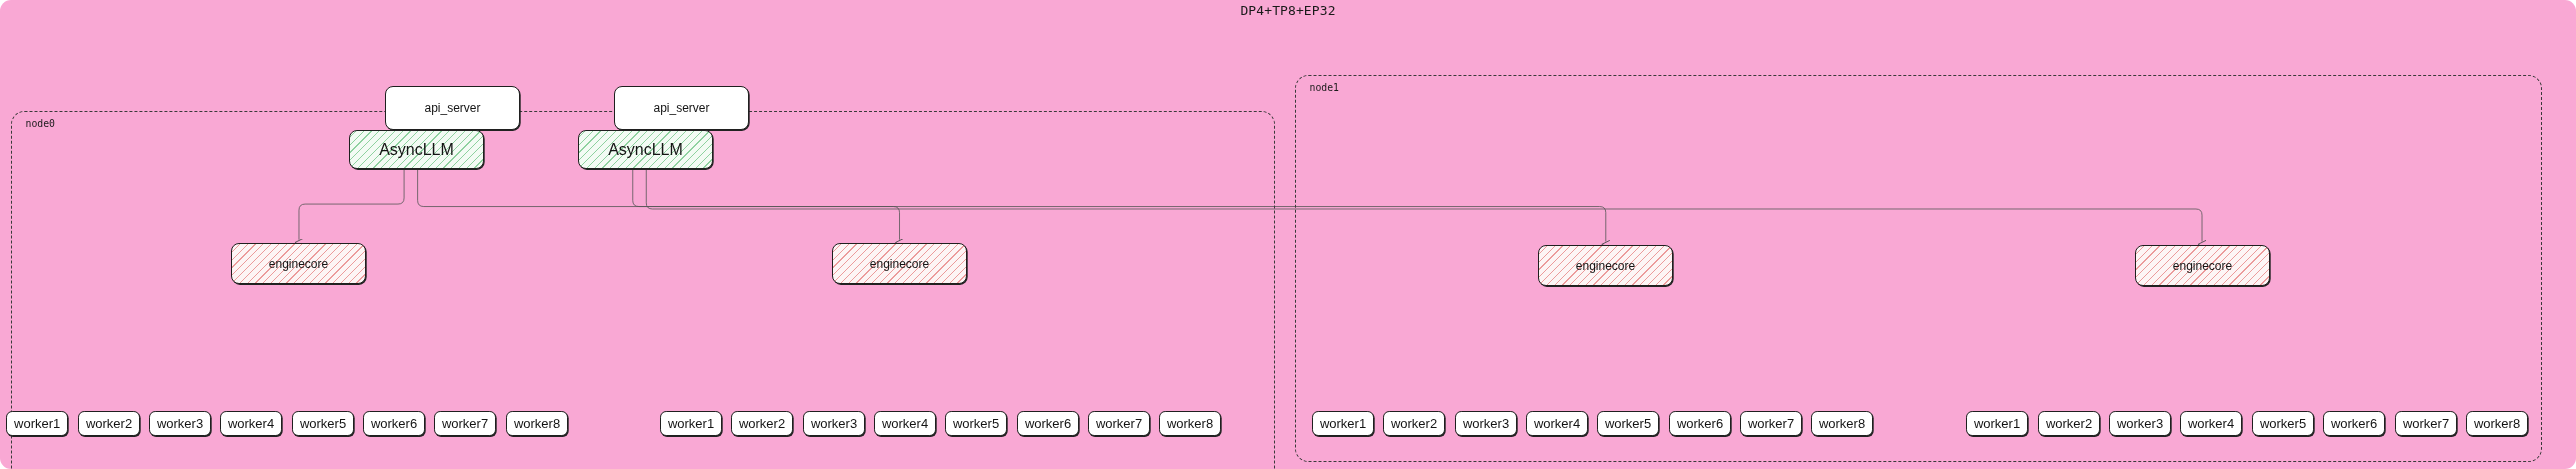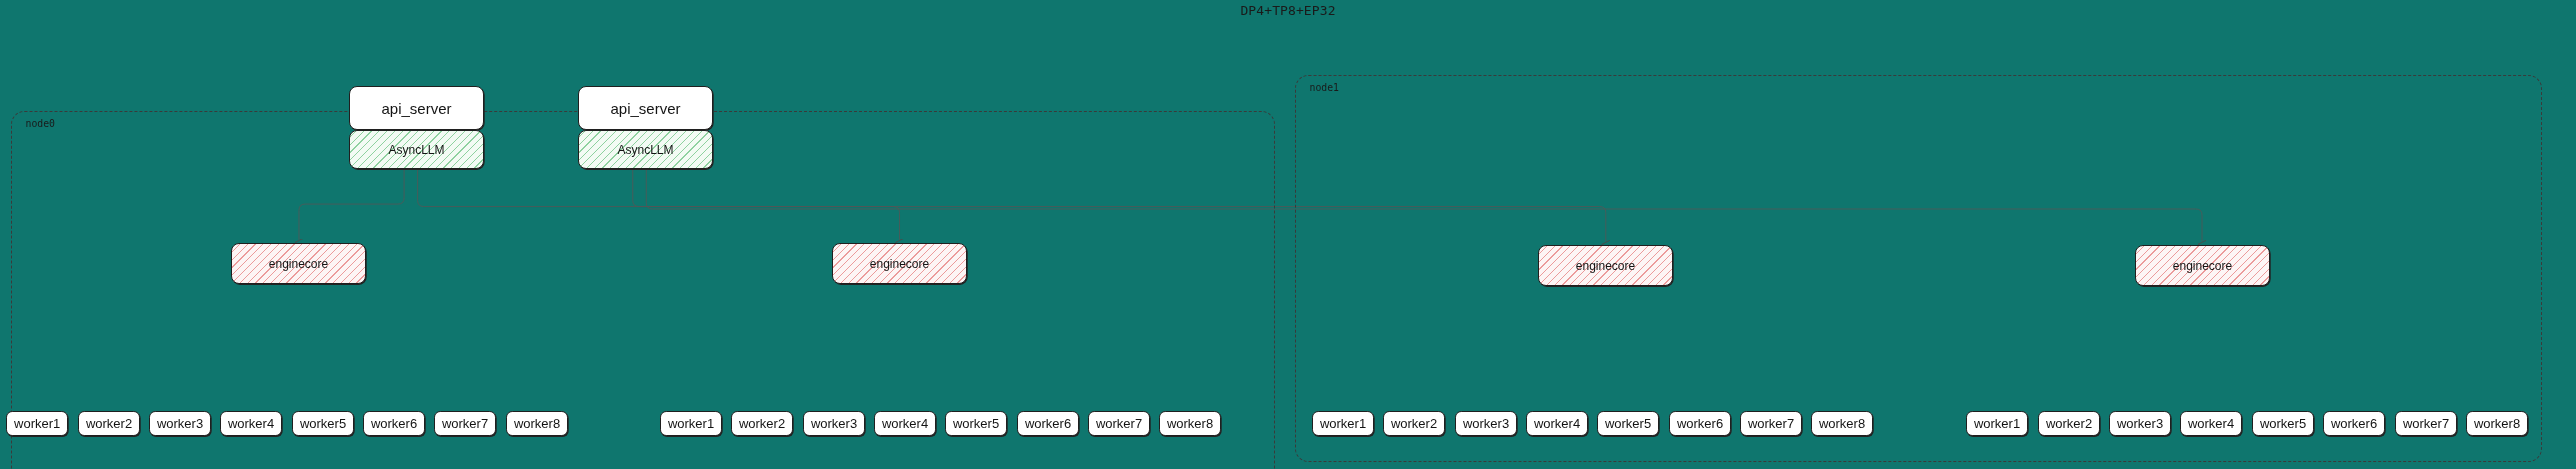--- a/index.html
+++ b/index.html
@@ -7,22 +7,23 @@
     padding: 0;
     background: #ffffff;
   }
   body {
     font-family: "DejaVu Sans", sans-serif;
   }
   #canvas {
     position: relative;
     width: 2576px;
     height: 469px;
-    background: #0f766e;
+    background: #f9a8d4;
     overflow: hidden;
+    border-radius: 11px;
   }
   #edges-layer {
     position: absolute;
     left: 0;
     top: 0;
     width: 2576px;
     height: 469px;
     pointer-events: none;
   }
   .diagram-title {
@@ -58,25 +59,26 @@
     align-items: center;
     justify-content: center;
     font-family: "Liberation Sans", sans-serif;
     color: #141414;
     background: #ffffff;
     border: 1px solid #1f1f1f;
     border-radius: 6.8px;
     box-shadow: 0.9px 1.1px 0 -0.2px #222;
   }
   .box-api {
-    font-size: 15px;
+    font-size: 12px;
     border-radius: 8px;
+    margin-left: 36px;
   }
   .box-async {
-    font-size: 12px;
+    font-size: 16px;
     border-radius: 8px;
     background-color: #f3fbf4;
     background-image: repeating-linear-gradient(
       -45deg,
       rgba(60, 175, 90, 0.55) 0px,
       rgba(60, 175, 90, 0.55) 0.9px,
       rgba(0, 0, 0, 0) 0.9px,
       rgba(0, 0, 0, 0) 5.5px
     );
   }

